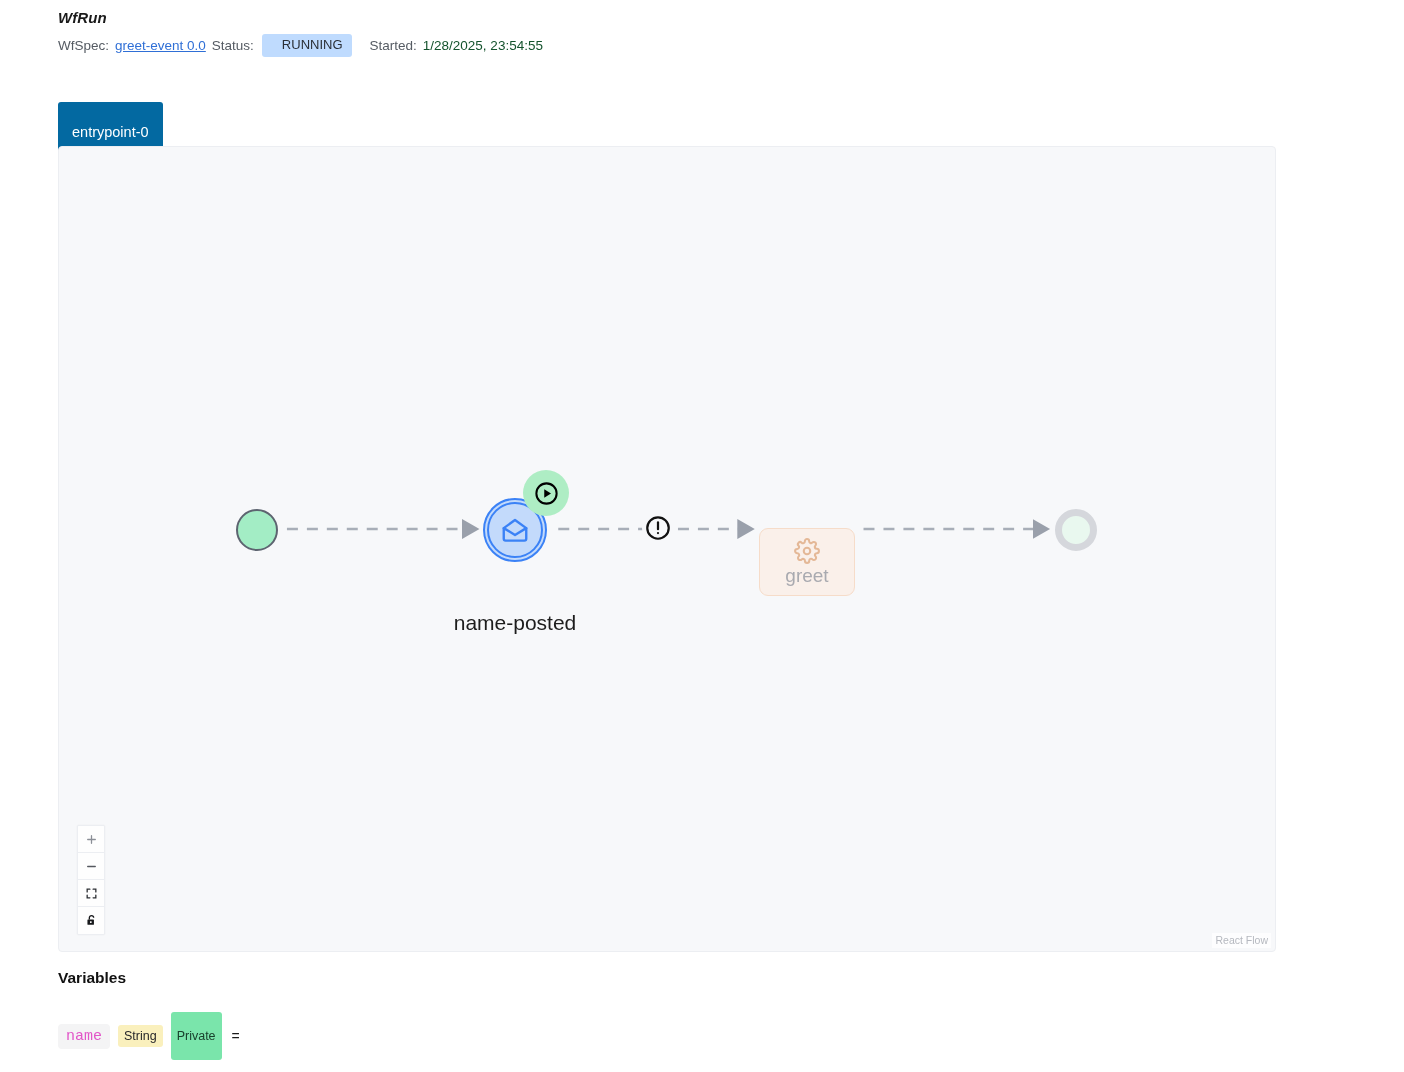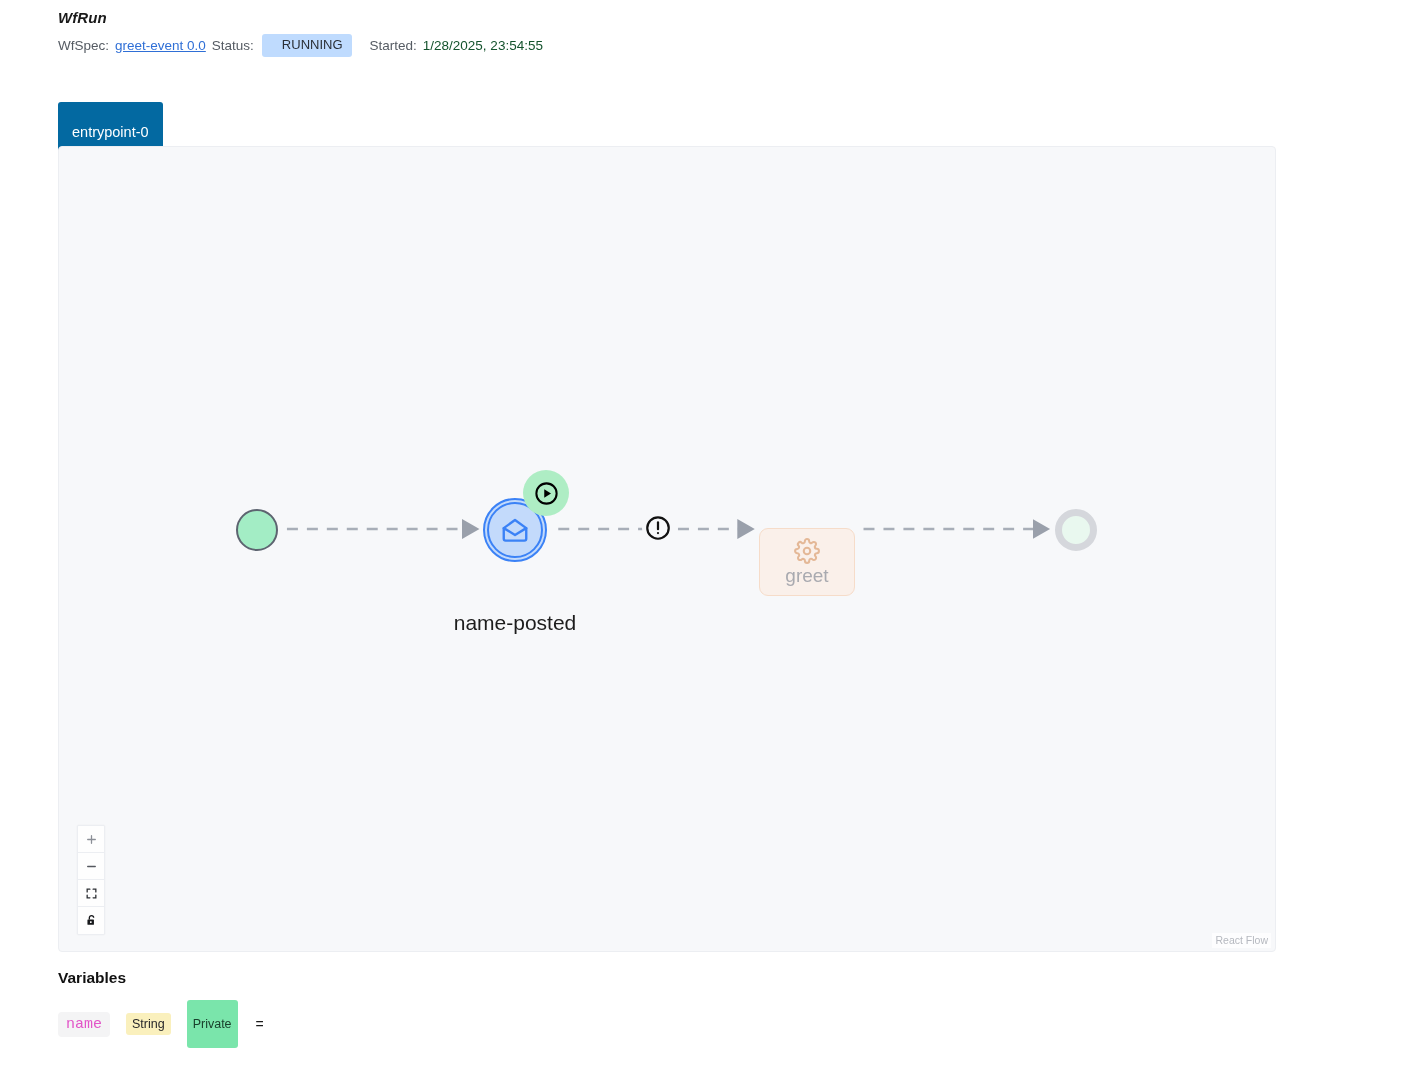--- a/index.html
+++ b/index.html
@@ -219,22 +219,22 @@
   .vars { position: absolute; left: 58px; top: 968px; }
   .vars-title {
     font-size: 15.5px;
     font-weight: 700;
     color: #111111;
     line-height: 20px;
   }
   .var-row {
     display: flex;
     align-items: center;
-    gap: 16px;
-    margin-top: 12px;
+    gap: 8px;
+    margin-top: 24px;
   }
   .var-name {
     font-family: "Liberation Mono", monospace;
     font-size: 15px;
     color: #e256c8;
     background: #f4f4f5;
     padding: 3px 8px;
     border-radius: 4px;
     line-height: 19px;
   }

